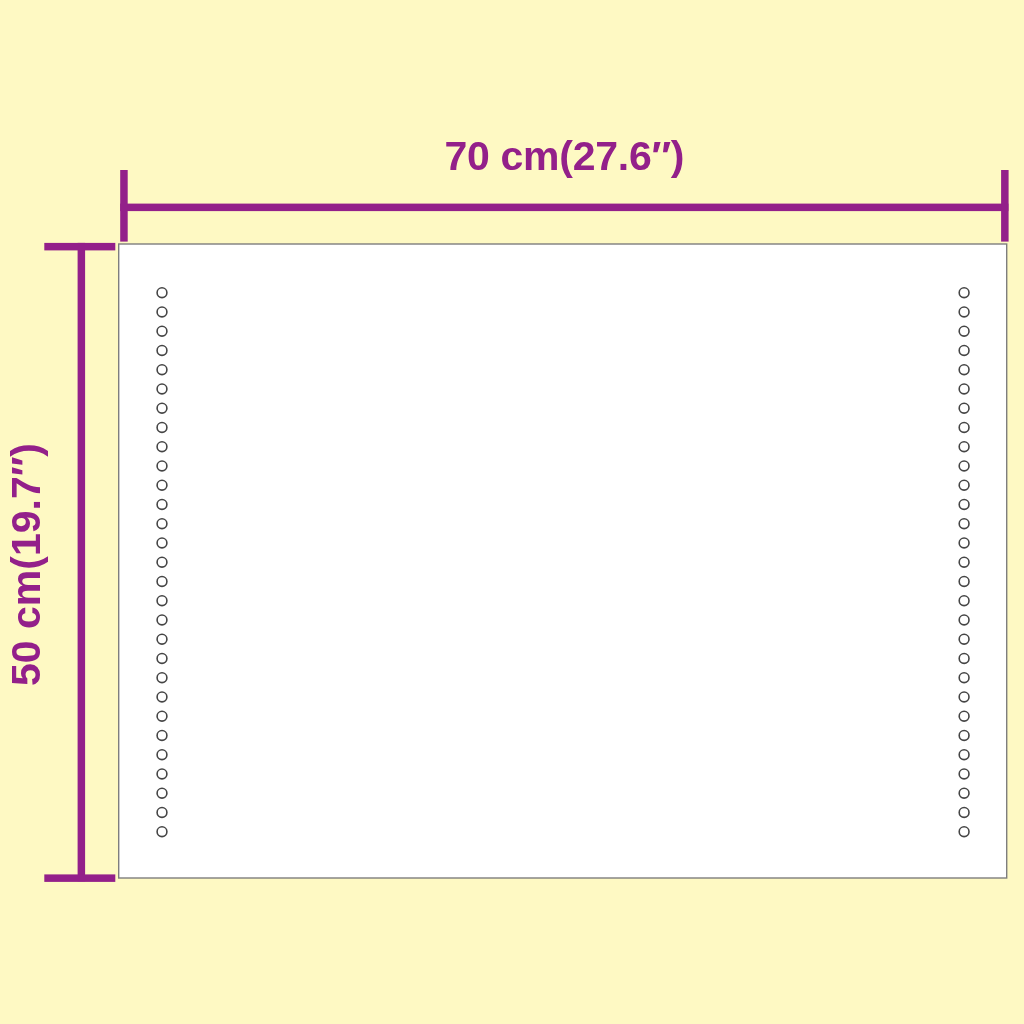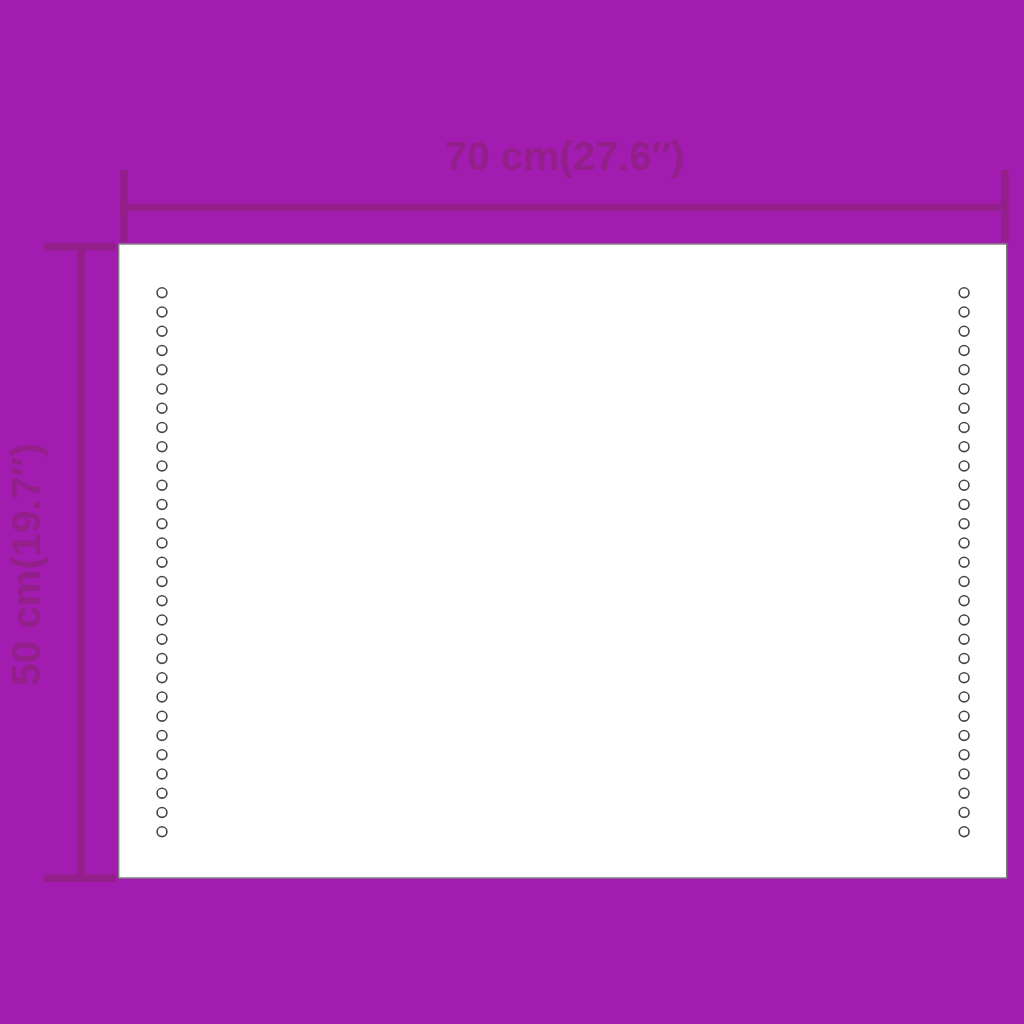--- a/index.html
+++ b/index.html
@@ -1,16 +1,16 @@
 <!DOCTYPE html>
 <html><head>
 <meta charset="utf-8">
 <style>
   html,body{margin:0;padding:0;background:#ffffff;}
-  .page{position:relative;width:1024px;height:1024px;background:#a21caf;overflow:hidden;
+  .page{position:relative;width:1024px;height:1024px;background:#fef9c3;overflow:hidden;
         font-family:"Liberation Sans", sans-serif;}
 </style>
 </head>
 <body>
 <div class="page">
 <svg width="1024" height="1024" viewBox="0 0 1024 1024" xmlns="http://www.w3.org/2000/svg">
 
   <rect x="118.7" y="244" width="888" height="634" fill="#ffffff" stroke="#7e7e7e" stroke-width="1.4"></rect>
 
   <g fill="#ffffff" stroke="#454545" stroke-width="1.6">

